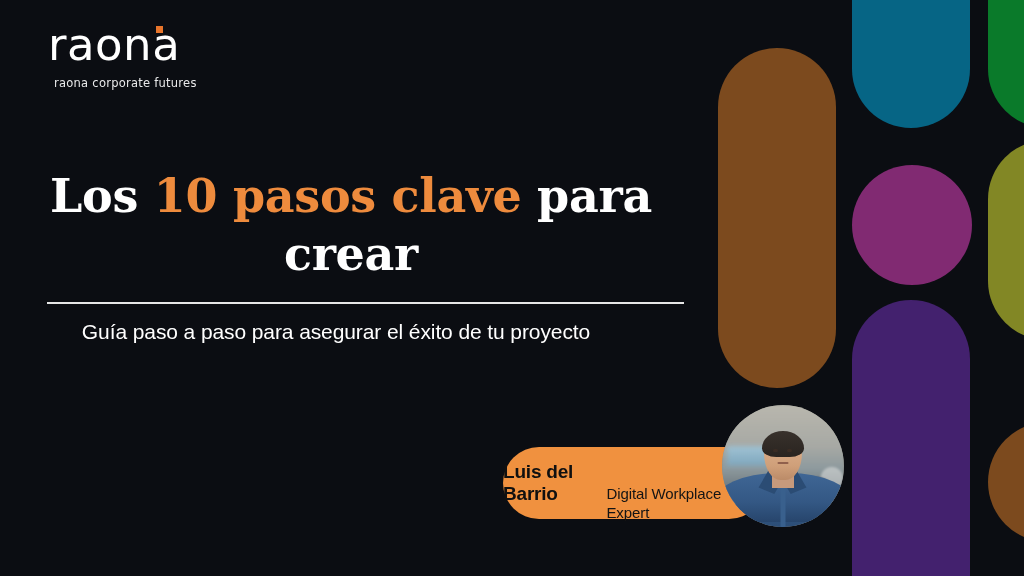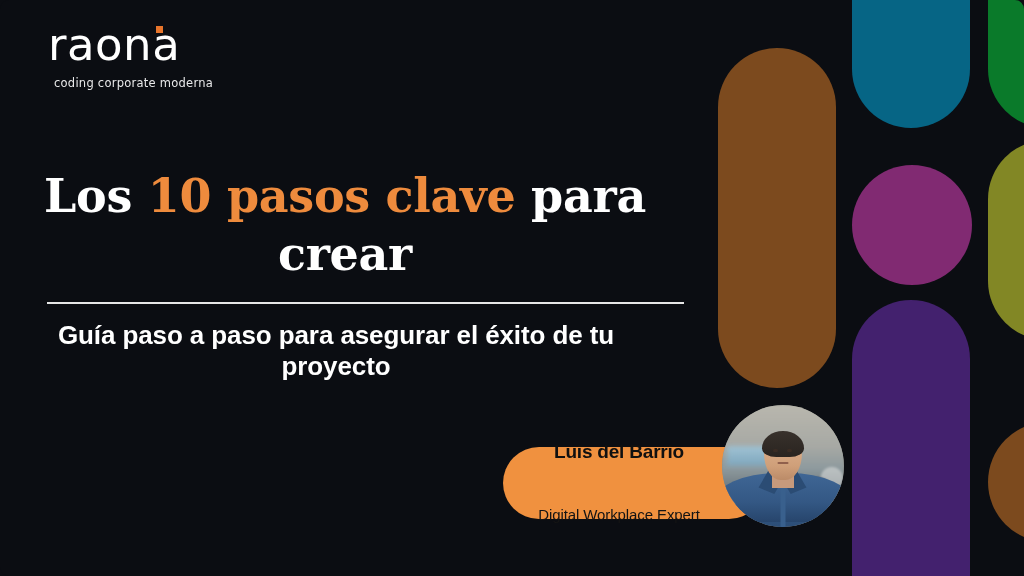--- a/index.html
+++ b/index.html
@@ -11,21 +11,20 @@
     position:relative;
   }
 
   
   .slide {
     position:relative;
     width:1024px;
     height:576px;
     background:#0B0D12;
     overflow:hidden;
-    border-radius:9px;
   }
 
   
   .shape-field {
     position:absolute;
     top:0; right:0;
     width:324px;
     height:576px;
     overflow:hidden;
     pointer-events:none;
@@ -110,21 +109,21 @@
     font-family:"DejaVu Sans", sans-serif;
     font-size:11.5px;
     font-weight:400;
     letter-spacing:0.25px;
     color:#E9E9EA;
   }
 
   
   .headline {
     position:absolute;
-    left:0; top:168px;
+    left:6px; top:168px;
     width:690px;
     text-align:center;
     font-family:"DejaVu Serif", "Liberation Serif", serif;
     font-weight:700;
     font-size:46px;
     line-height:1.26;
     color:#FFFFFF;
     letter-spacing:-0.3px;
   }
   .headline .hl-accent { color:#EE8B3D; }
@@ -138,42 +137,42 @@
     background:#E6E6E6;
   }
 
   
   .subtitle {
     position:absolute;
     left:0; top:320px;
     width:672px;
     text-align:center;
     font-family:"Liberation Sans", sans-serif;
-    font-weight:700;
-    font-size:26px;
+    font-weight:400;
+    font-size:21px;
     letter-spacing:-0.1px;
     color:#FFFFFF;
   }
 
   
   .speaker {
     position:absolute;
     left:503px; top:447px;
     width:340px;
     height:84px;
   }
   .speaker-pill {
     position:absolute;
     left:0; top:0;
     width:262px;
     height:72px;
     background:#F0913F;
     border-radius:36px;
     display:flex;
-    flex-direction:column;
+    flex-direction:row;
     align-items:center;
     justify-content:center;
     padding-right:30px;
   }
   .speaker-name {
     font-family:"Liberation Sans", sans-serif;
     font-weight:700;
     font-size:19px;
     color:#101010;
     line-height:1.18;
@@ -309,21 +308,21 @@
     <div class="shape sh-green"></div>
     <div class="shape sh-olive"></div>
     <div class="shape sh-brown-2"></div>
   </div>
 
   <div class="logo-block">
     <div class="logo-word">
       <span>raona</span>
       <span class="logo-dot"></span>
     </div>
-    <div class="logo-tagline">coding corporate moderna</div>
+    <div class="logo-tagline">raona corporate futures</div>
   </div>
 
   <h1 class="headline">
     <span>Los </span><span class="hl-accent">10 pasos clave</span><span> para crear</span><br>
   </h1>
 
   <div class="divider"></div>
 
   <div class="subtitle">Guía paso a paso para asegurar el éxito de tu proyecto</div>
 

